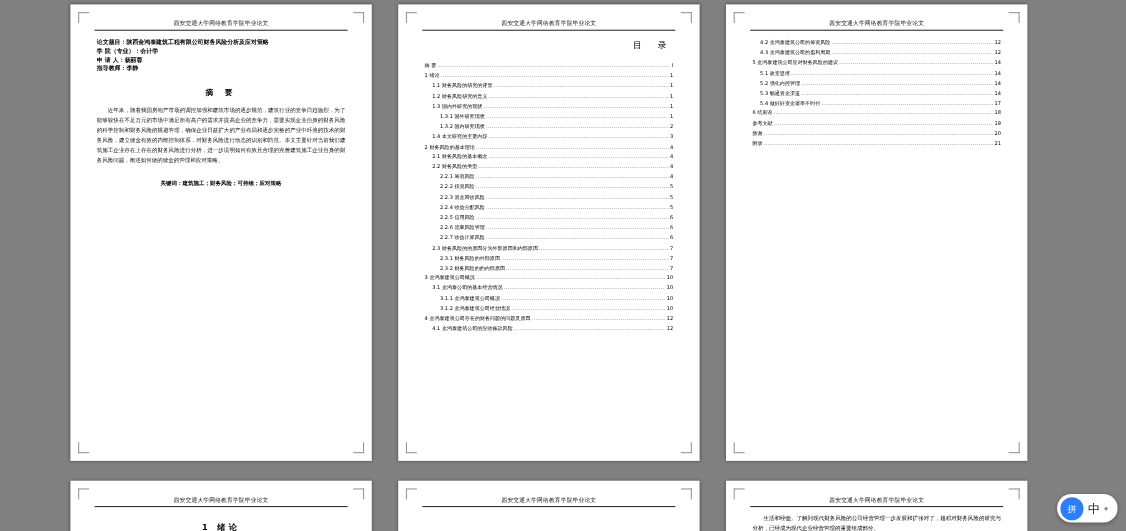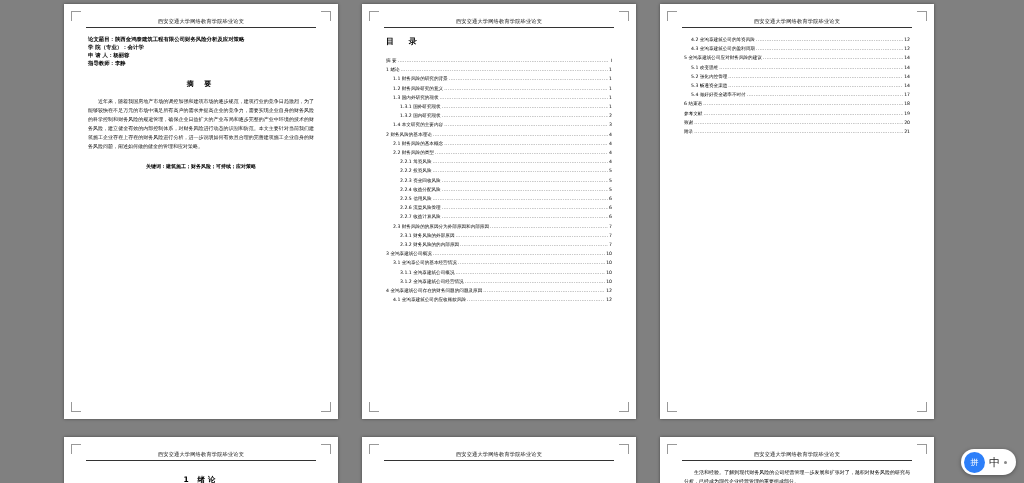--- a/index.html
+++ b/index.html
@@ -84,23 +84,23 @@
   }
   .kw {
     font-size: 5px;
     font-weight: bold;
     margin-top: 12px;
     text-align: center;
   }
 
   
   .toc-title {
-    text-align: left;
+    text-align: right;
     font-size: 8px;
-    font-weight: bold;
+    font-weight: normal;
     letter-spacing: 6px;
     margin: 8px 0 9px 0;
   }
   .toc-list { list-style: none; margin: 0; padding: 0; }
   .toc-item {
     display: flex;
     align-items: baseline;
     font-size: 4.6px;
     line-height: 9.2px;
     color: #000;

